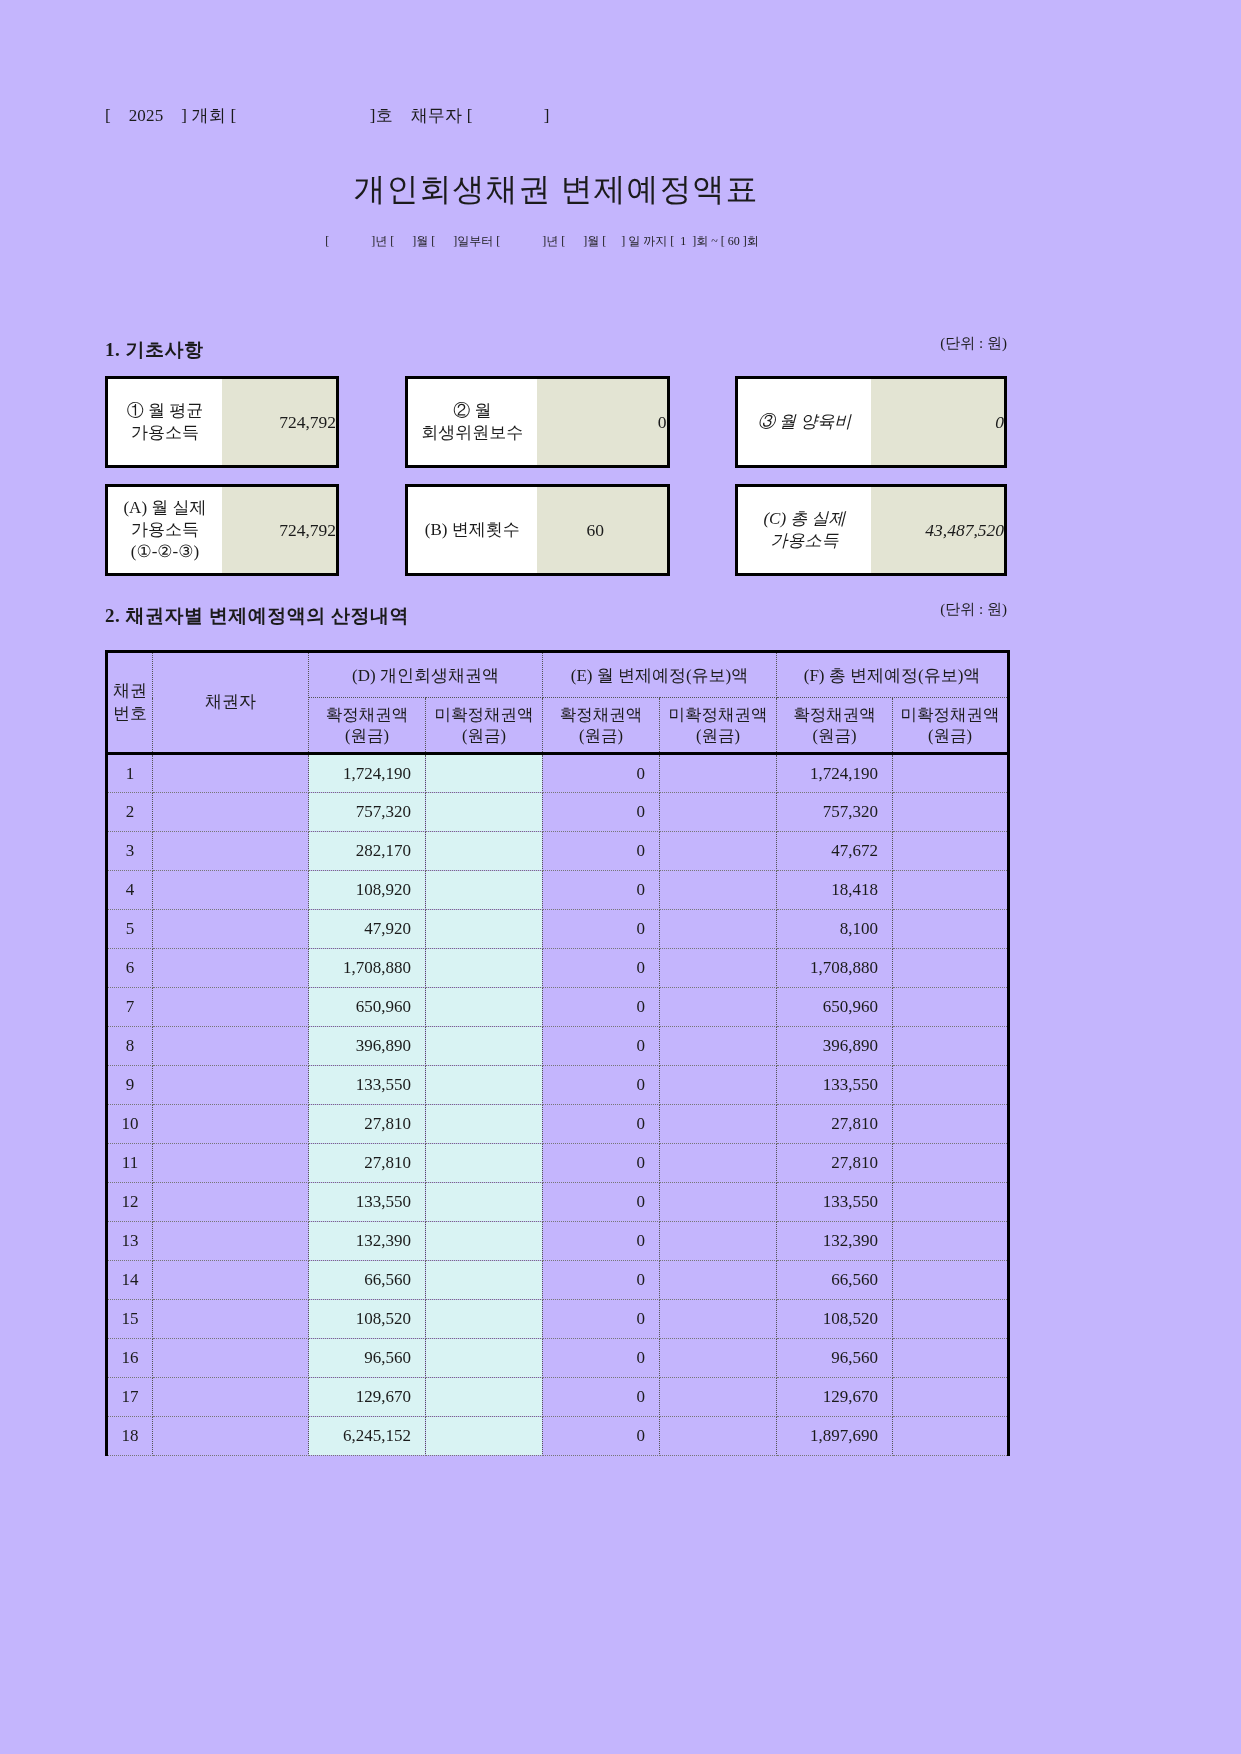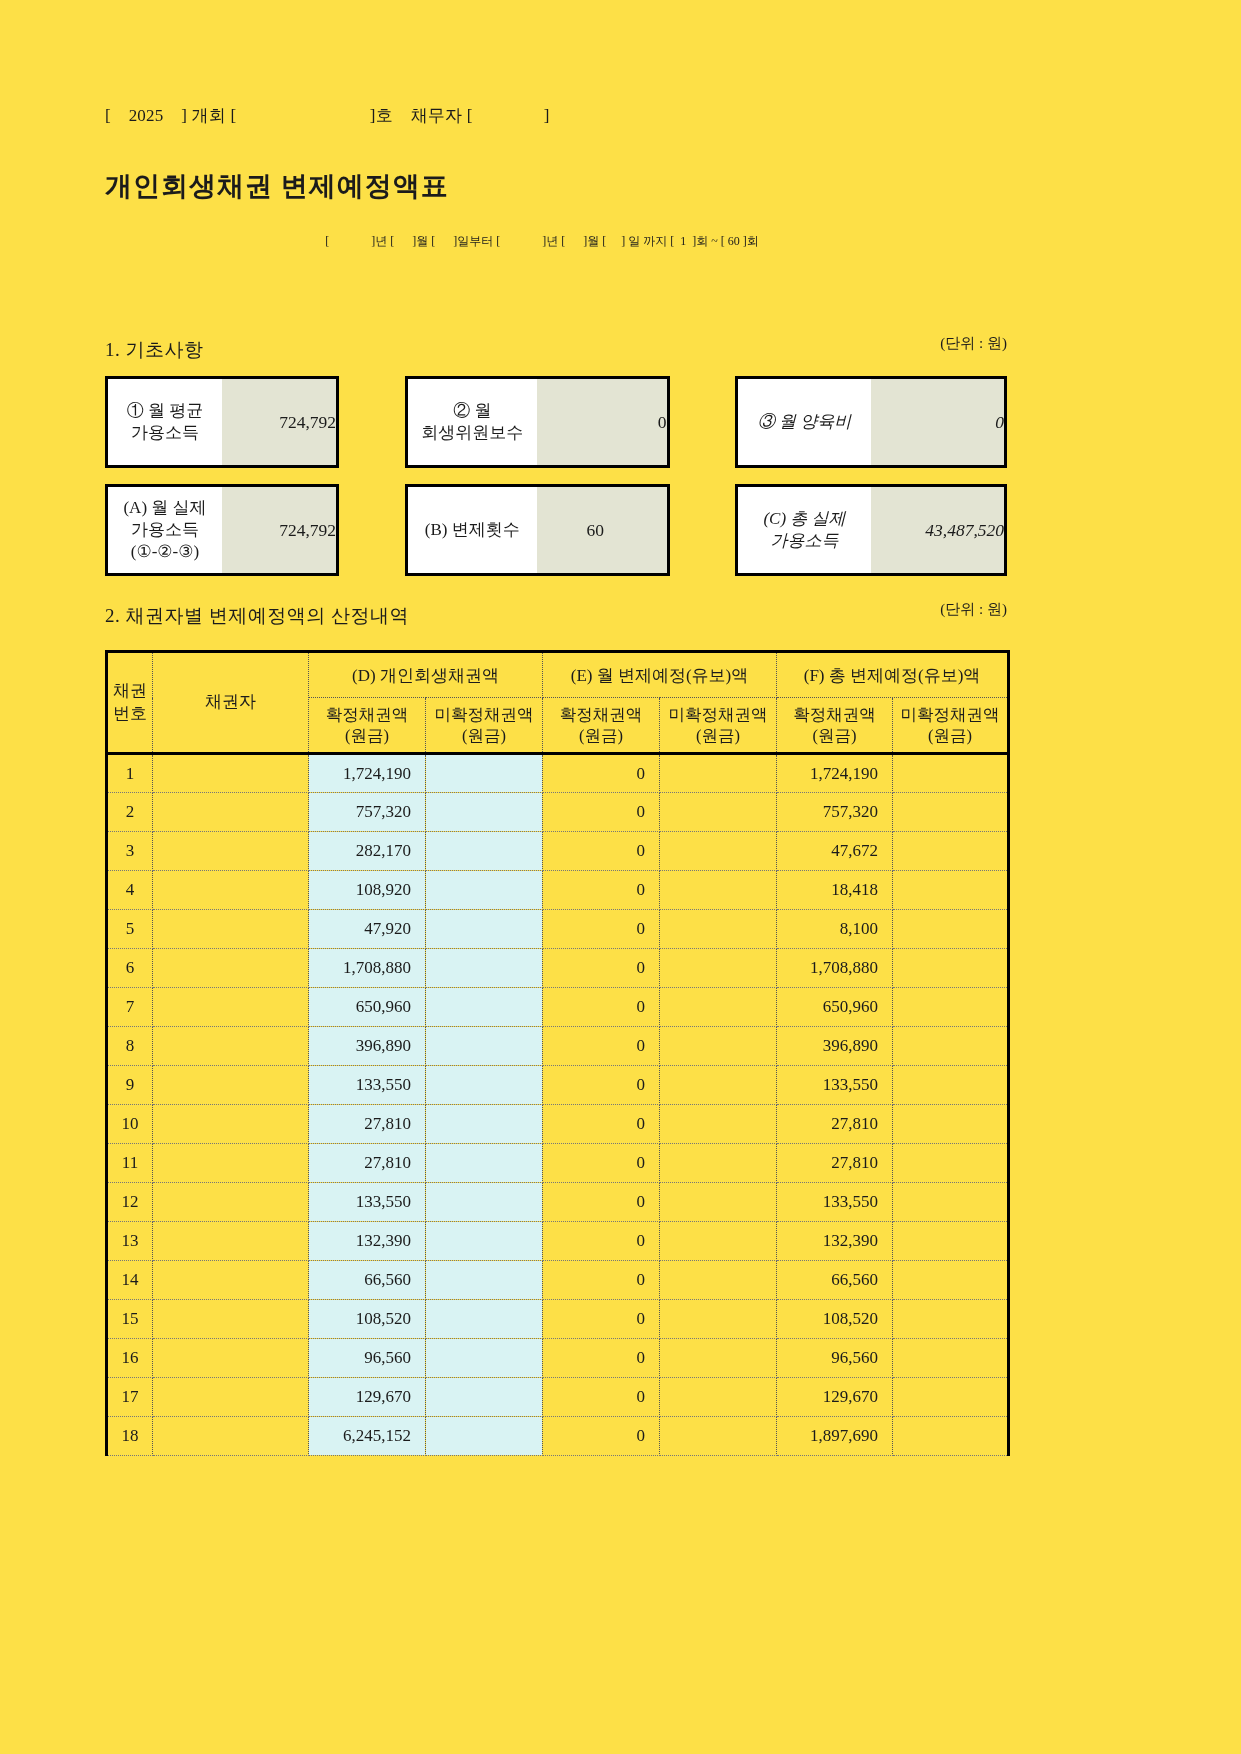--- a/index.html
+++ b/index.html
@@ -2,36 +2,36 @@
 <html><head>
 <meta charset="utf-8">
 <style>
   * { margin:0; padding:0; box-sizing:border-box; }
   html,body { background:#ffffff; }
   body {
     width:1241px; height:1754px;
     font-family:"Liberation Serif","DejaVu Serif",serif;
     color:#1b1b1b;
   }
-  .page { position:relative; width:1241px; height:1754px; background:#fde047; overflow:hidden; }
+  .page { position:relative; width:1241px; height:1754px; background:#c4b5fd; overflow:hidden; }
 
   .case-line {
     position:absolute; left:105px; top:104px;
     font-size:17px; white-space:pre; letter-spacing:.2px;
   }
   .doc-title {
     position:absolute; left:105px; top:168px; width:902px;
-    font-size:27px; font-weight:bold; letter-spacing:1px;
+    text-align:center; font-size:32px; font-weight:normal; letter-spacing:1px;
   }
   .period-line {
     position:absolute; left:91px; top:233px; width:902px;
     text-align:center; font-size:12px; white-space:pre;
   }
 
-  .sec-heading { position:absolute; left:105px; font-size:19px; font-weight:normal; letter-spacing:.5px; }
+  .sec-heading { position:absolute; left:105px; font-size:19px; font-weight:bold; letter-spacing:.5px; }
   .unit-note { position:absolute; right:234px; font-size:15px; }
 
   .boxes-row {
     position:absolute; left:105px; width:902px; height:92px;
     display:flex; justify-content:space-between;
   }
   .info-box { border:3px solid #000; display:flex; background:#fff; height:92px; }
   .info-box .box-label {
     flex:0 0 50%; display:flex; align-items:center; justify-content:center;
     text-align:center; font-size:17px; line-height:1.3; white-space:pre-line; padding:2px;

